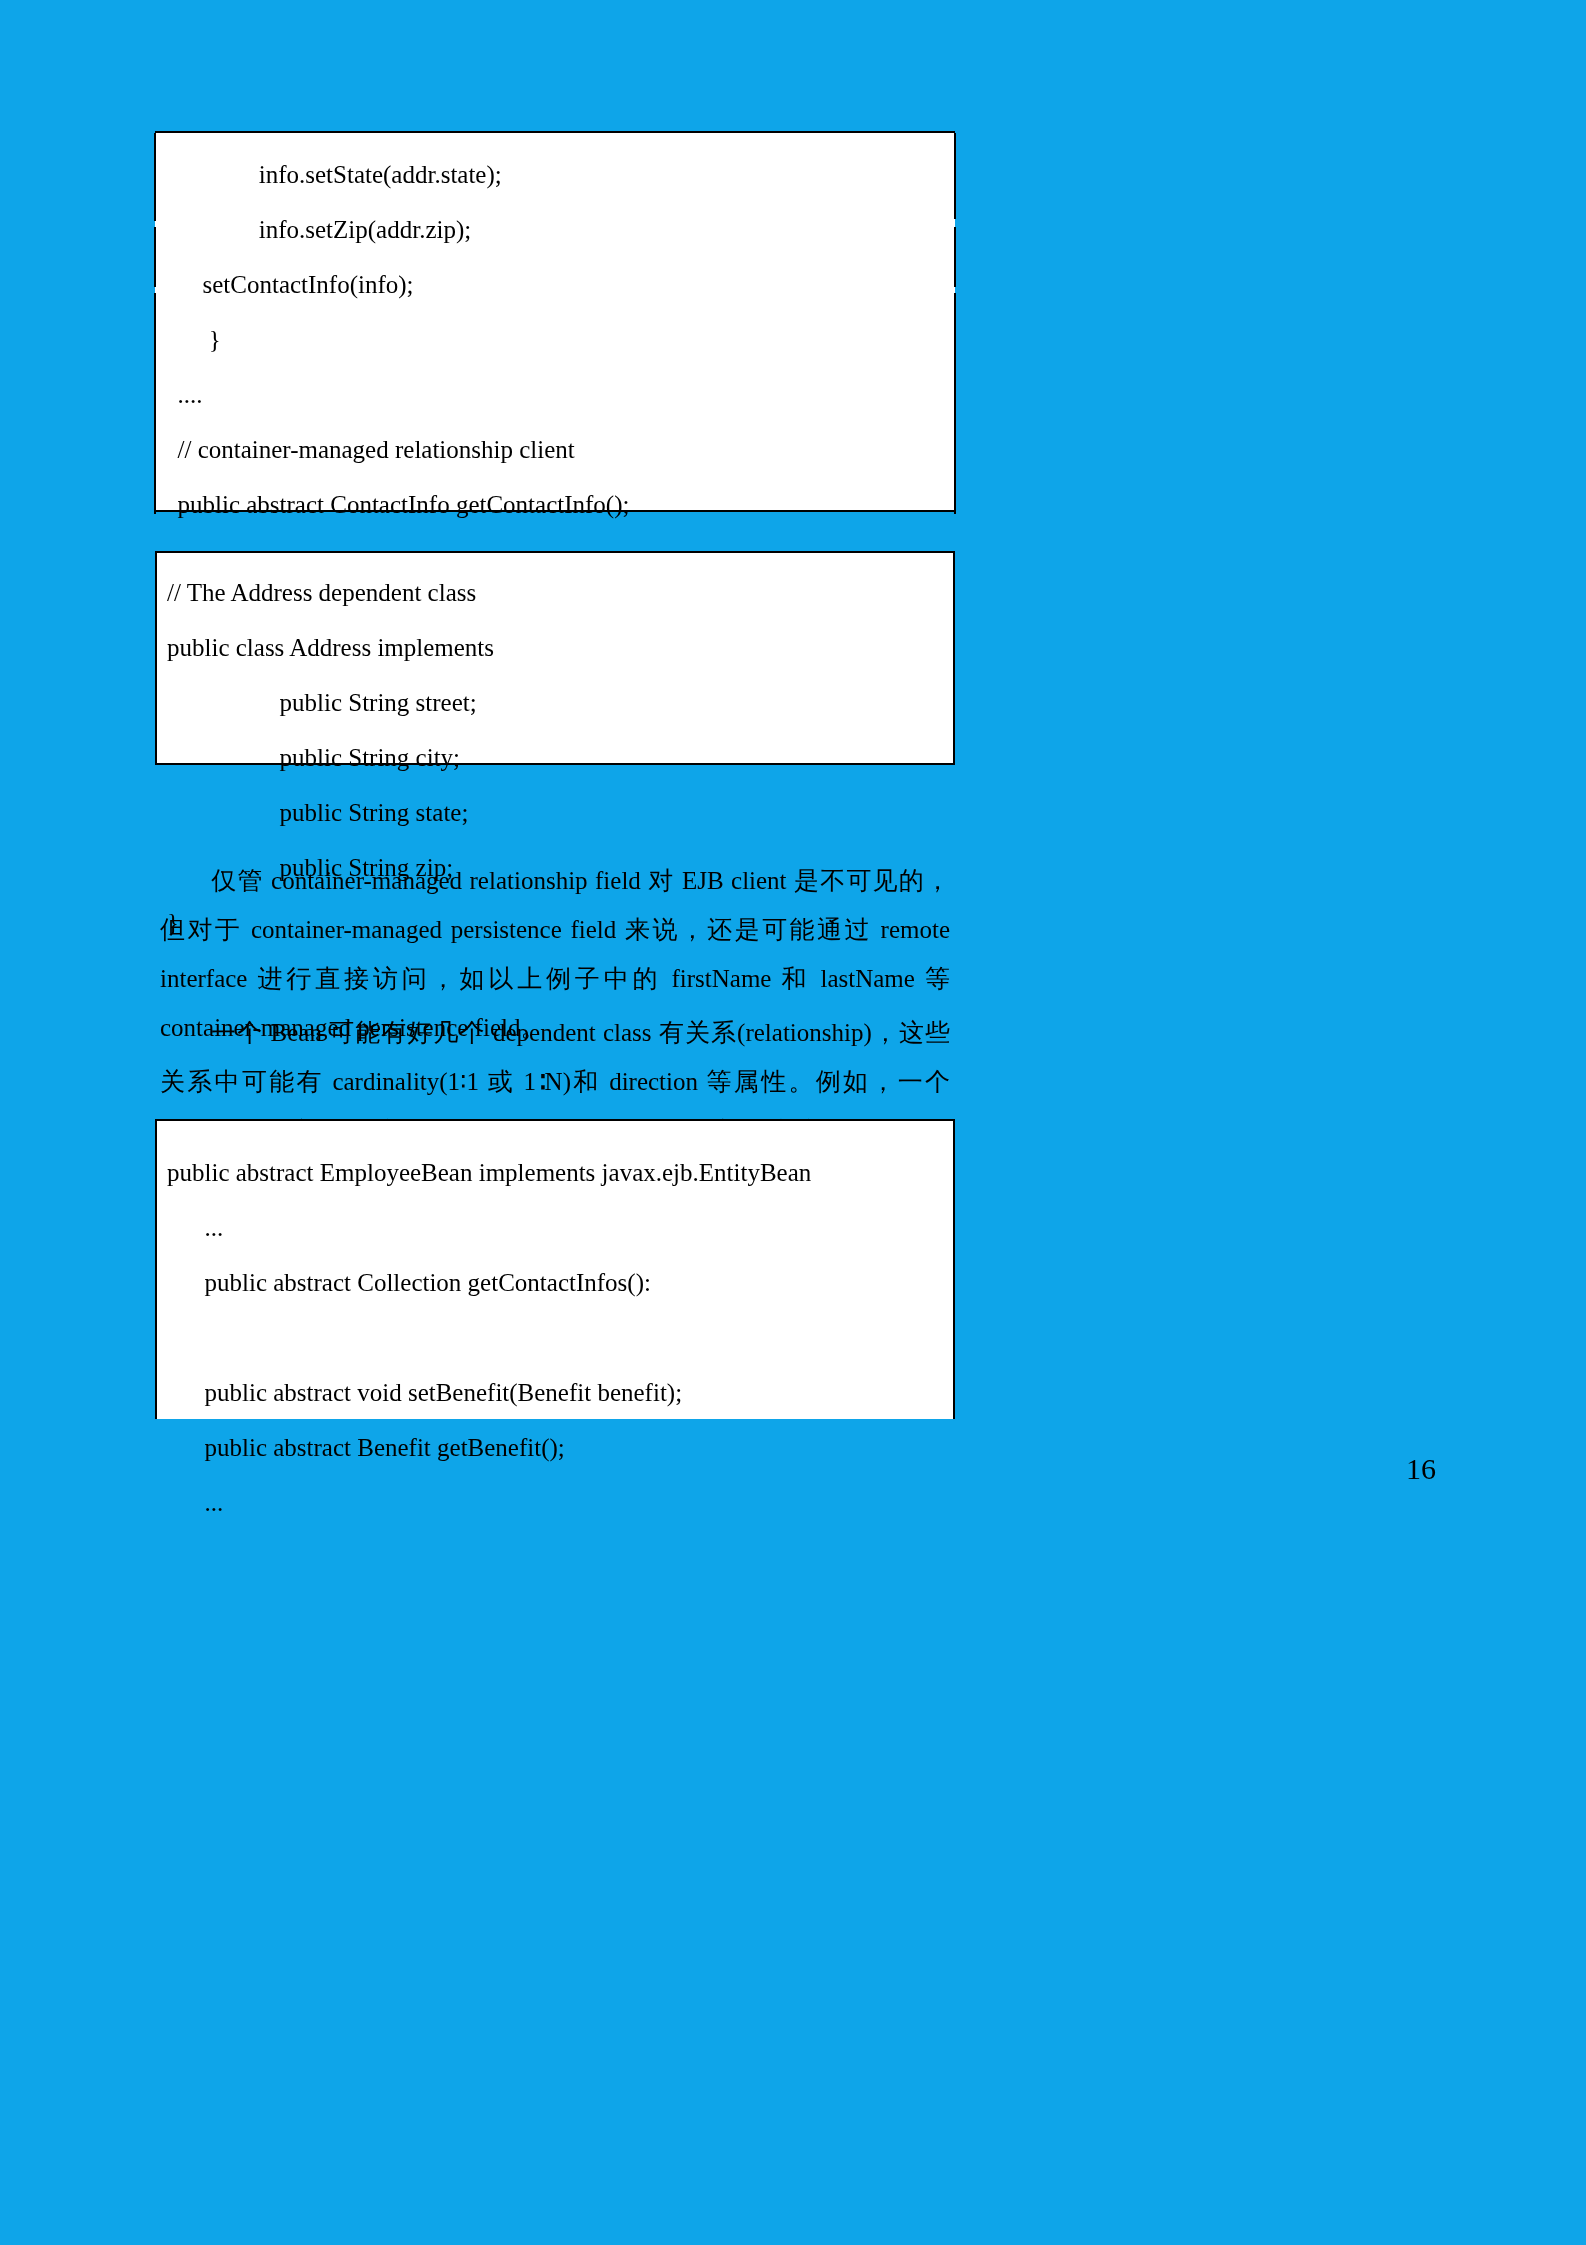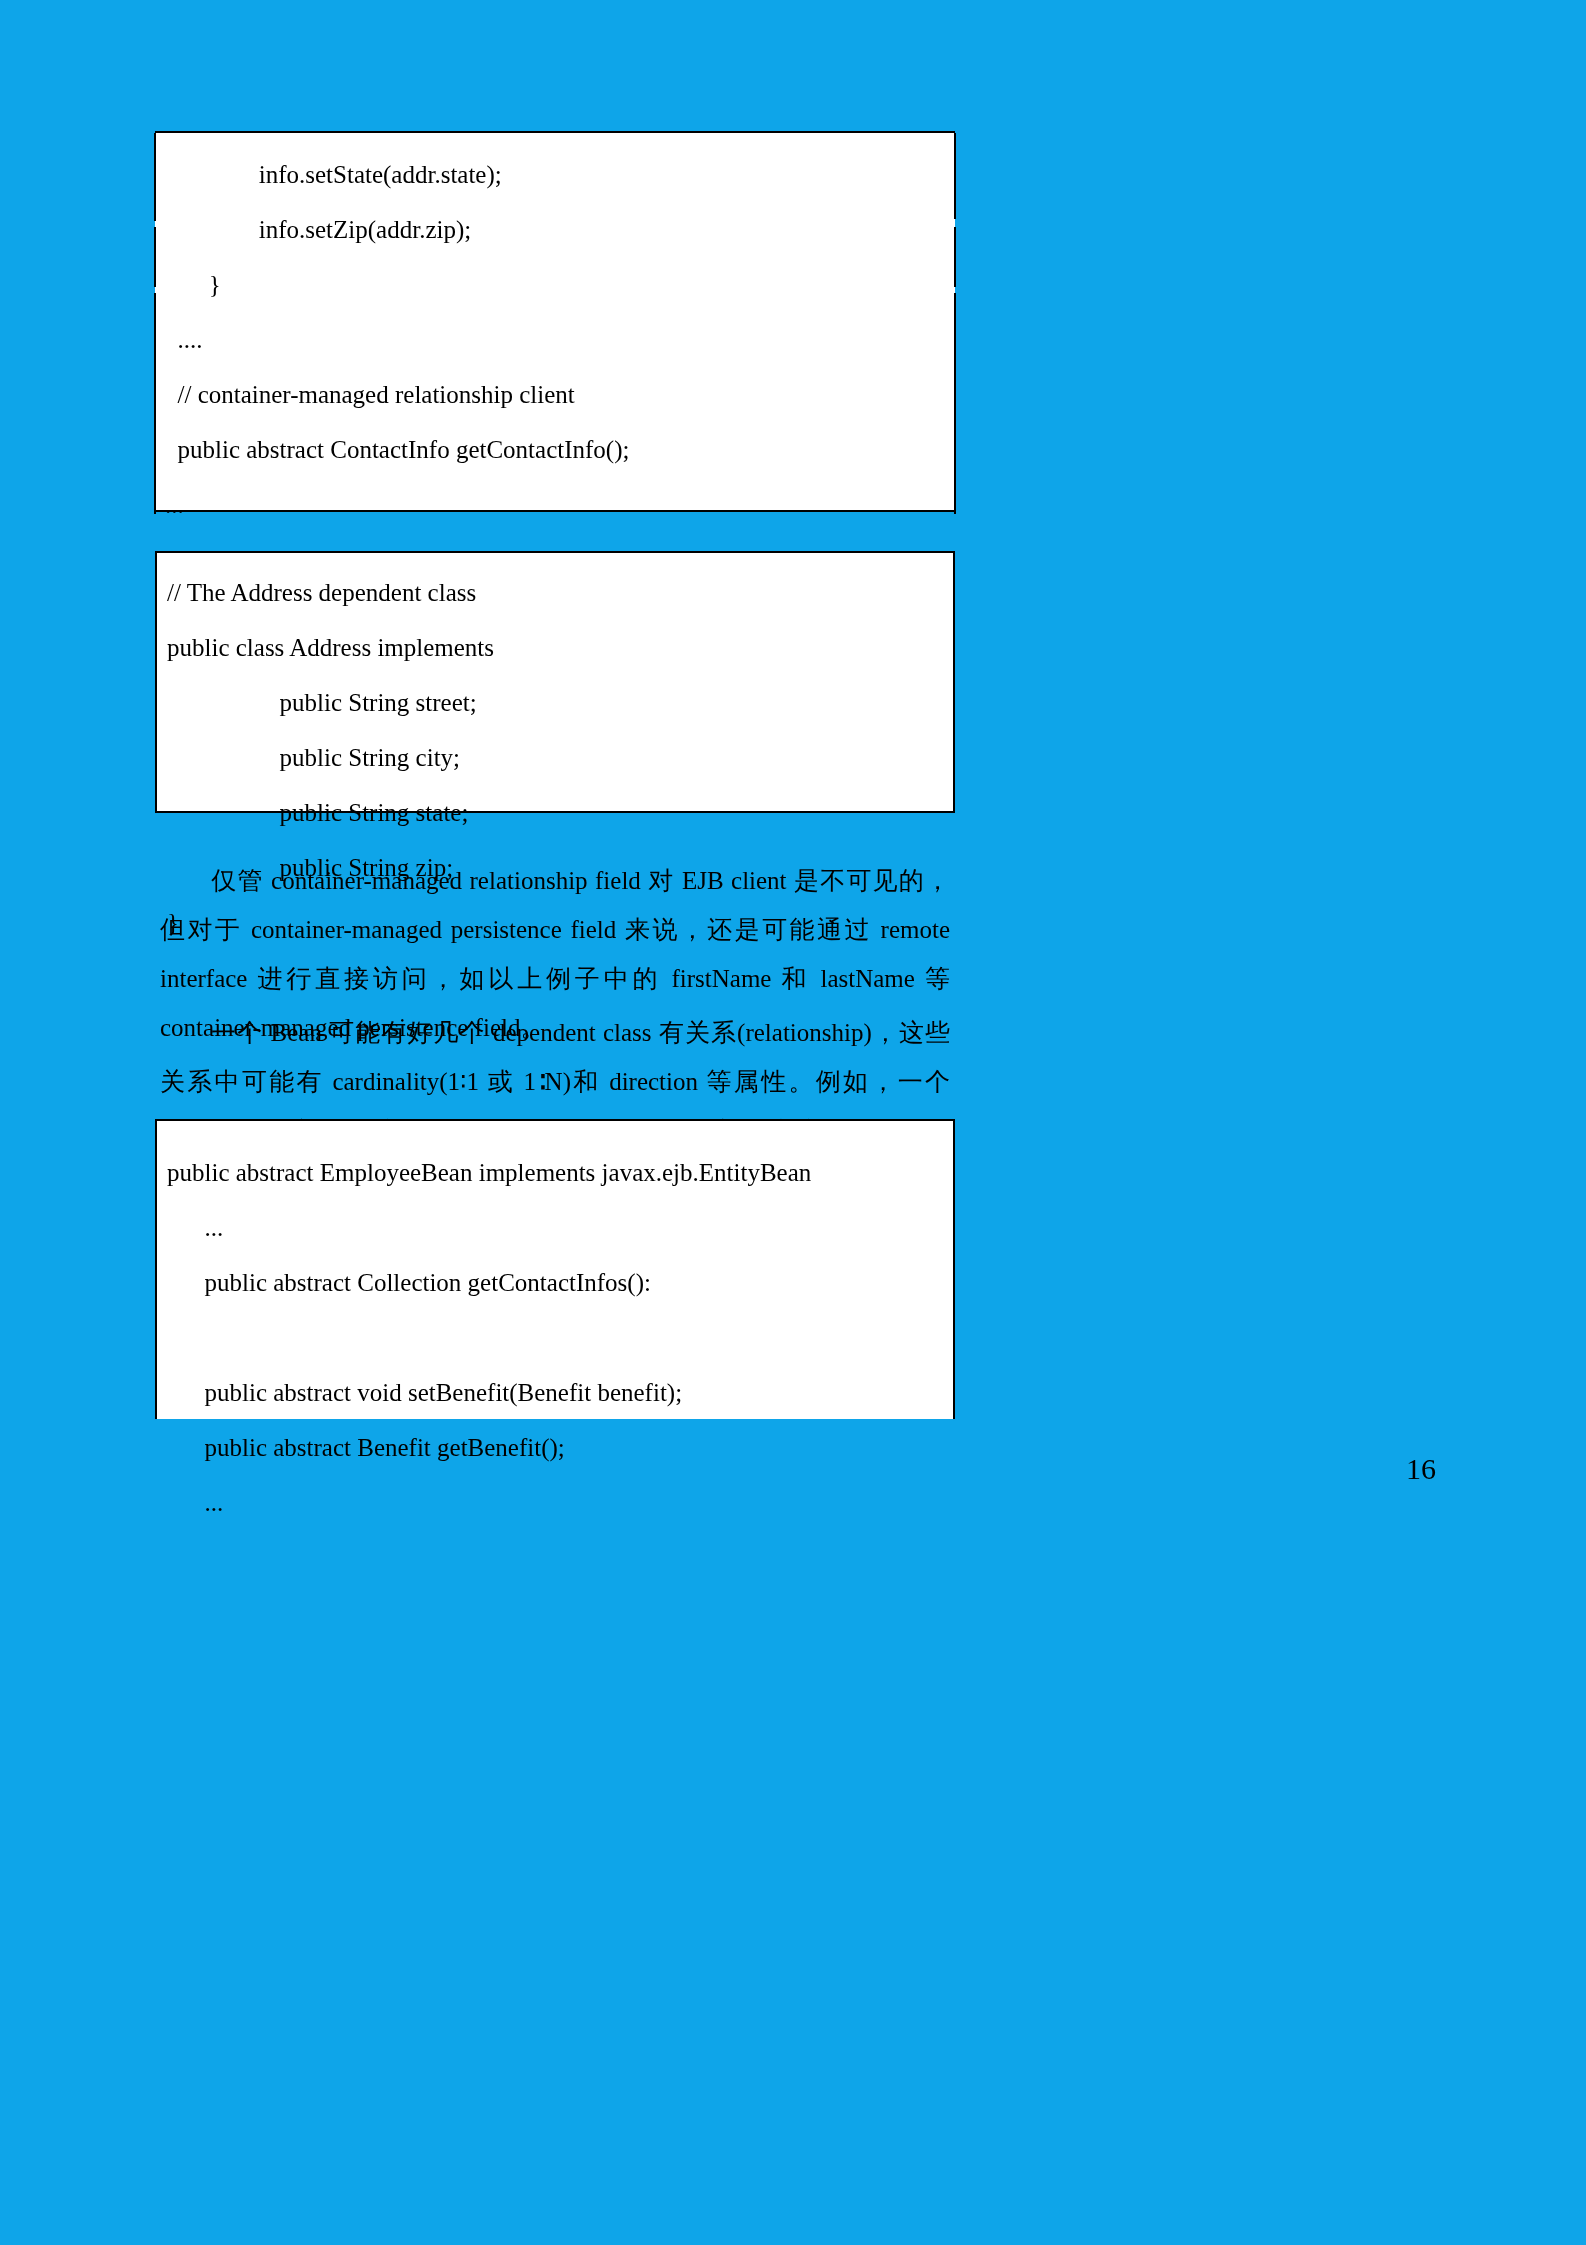--- a/index.html
+++ b/index.html
@@ -53,21 +53,21 @@
     width: 2px;
     background: #000000;
     right: -1px;
   }
 
   
   #box-code-2 {
     left: 155px;
     top: 551px;
     width: 800px;
-    height: 262px;
+    height: 214px;
   }
   #box-code-2 .inner { padding: 12px 0 0 10px; }
 
   
   #box-code-3 {
     left: 155px;
     top: 1119px;
     width: 800px;
     height: 300px;
     border-bottom: none;
@@ -108,20 +108,21 @@
     <div class="left-rule" style="top:94px;  height:60px;"></div>
     <div class="left-rule" style="top:160px; height:221px;"></div>
 
     <div class="right-rule" style="top:0px;   height:86px;"></div>
     <div class="right-rule" style="top:94px;  height:60px;"></div>
     <div class="right-rule" style="top:160px; height:221px;"></div>
 
     <div class="inner">
       <div class="line">               info.setState(addr.state);</div>
       <div class="line">               info.setZip(addr.zip);</div>
+      <div class="line">      setContactInfo(info);</div>
       <div class="line">       }</div>
       <div class="line">  ....</div>
       <div class="line">  // container-managed relationship client</div>
       <div class="line">  public abstract ContactInfo getContactInfo();</div>
       <div class="line">...</div>
       <div class="line">}</div>
     </div>
   </div>
 
   <div class="codebox" id="box-code-2">

